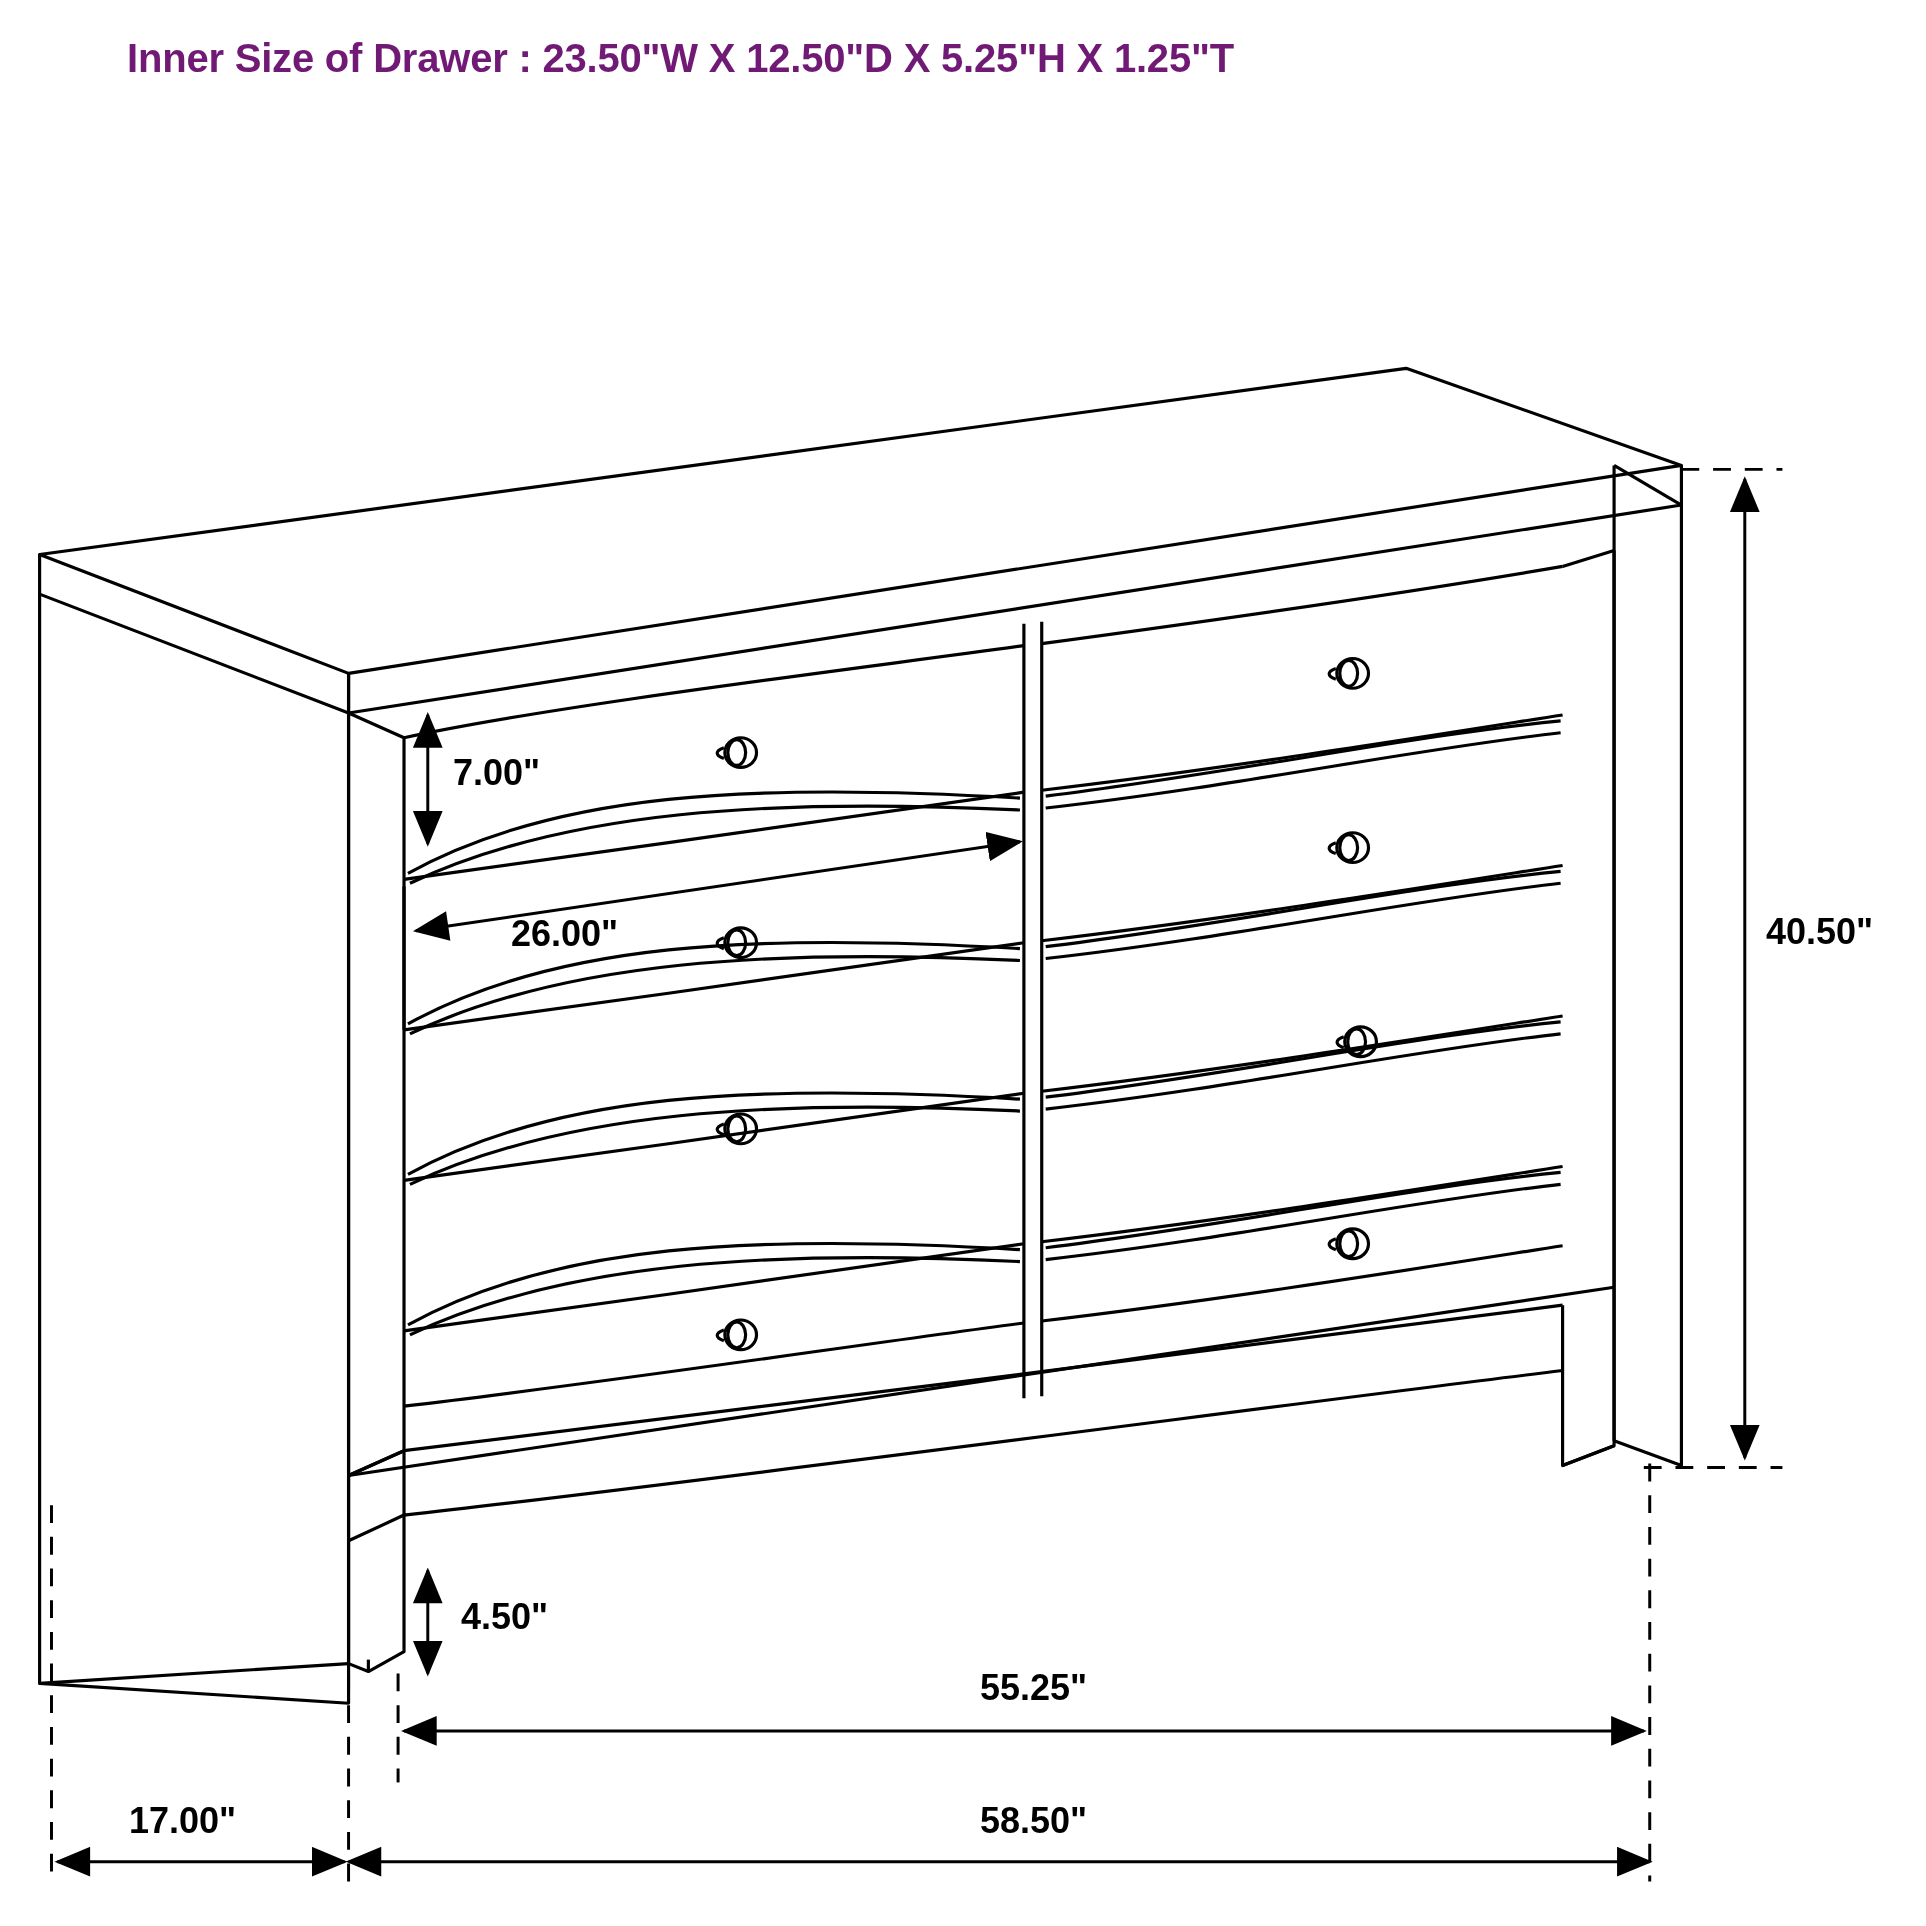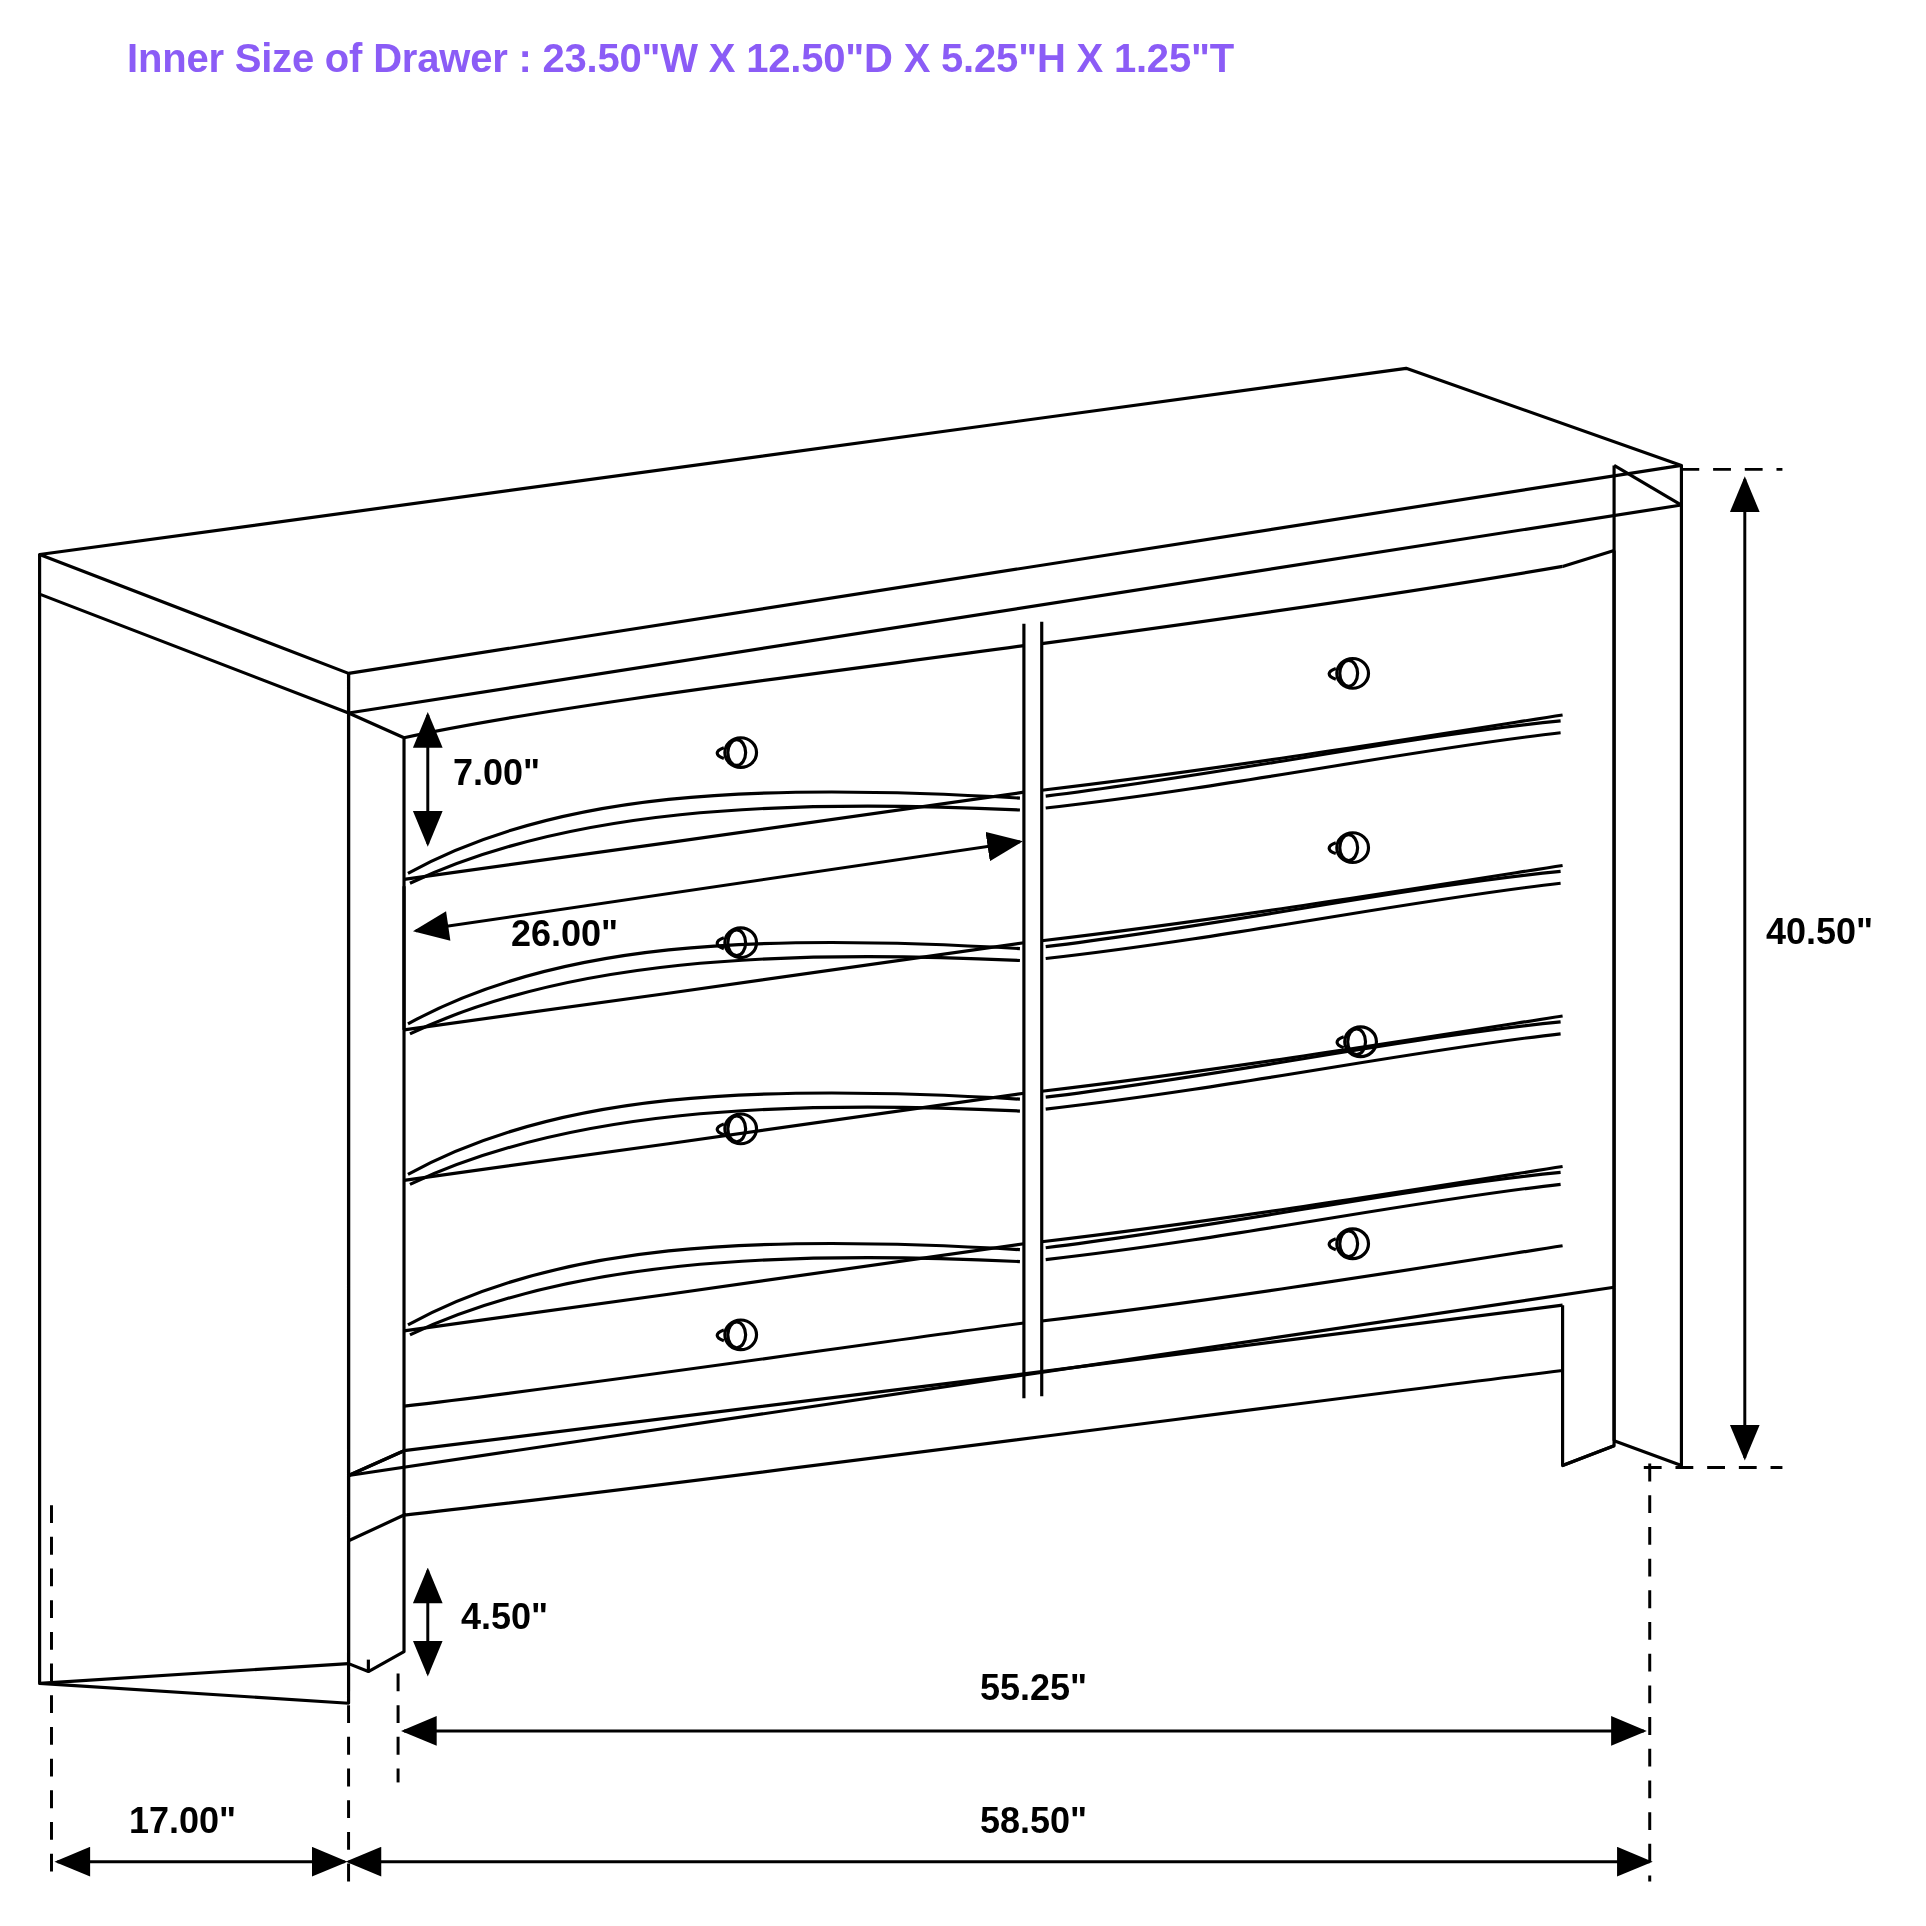--- a/index.html
+++ b/index.html
@@ -19,21 +19,21 @@
     left: 0; top: 0;
     width: 1927px;
     height: 1927px;
   }
   .title {
     position: absolute;
     left: 127px;
     top: 36px;
     font-size: 40px;
     font-weight: bold;
-    color: #8b5cf6;
+    color: #701a75;
     letter-spacing: -0.2px;
     white-space: nowrap;
   }
   svg.drawing {
     position: absolute;
     left: 0;
     top: 0;
     width: 1927px;
     height: 1927px;
   }

